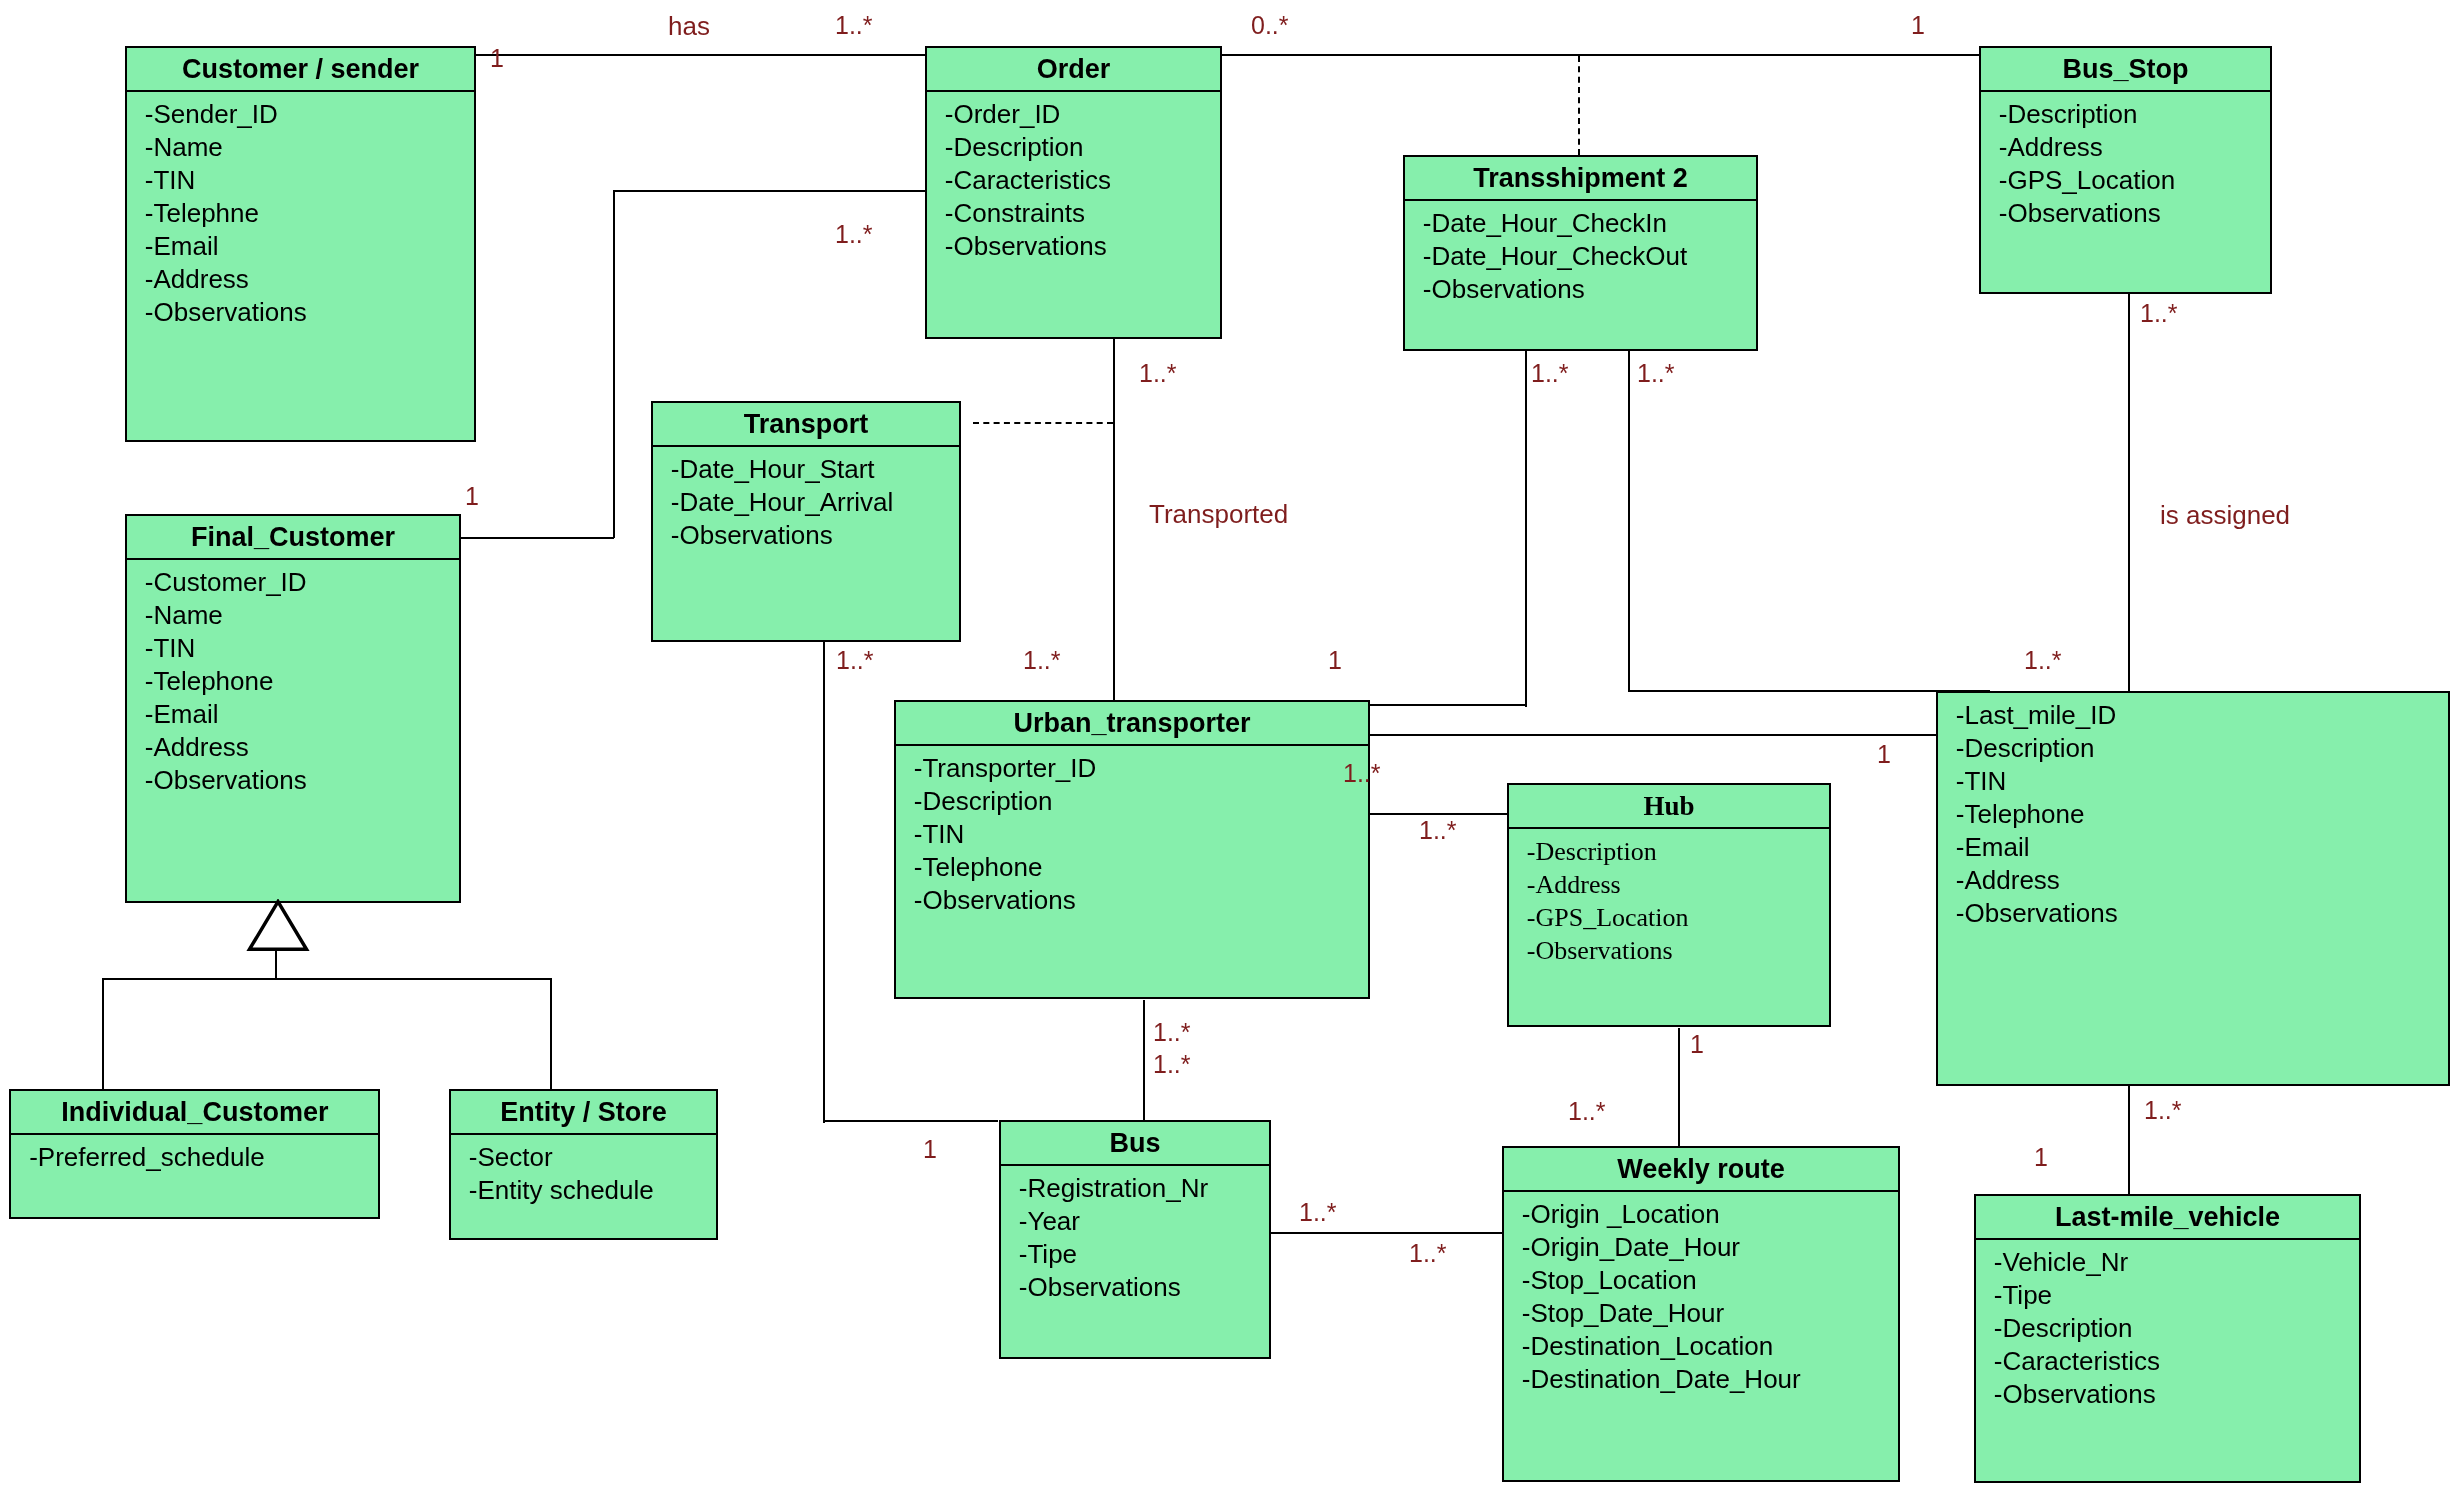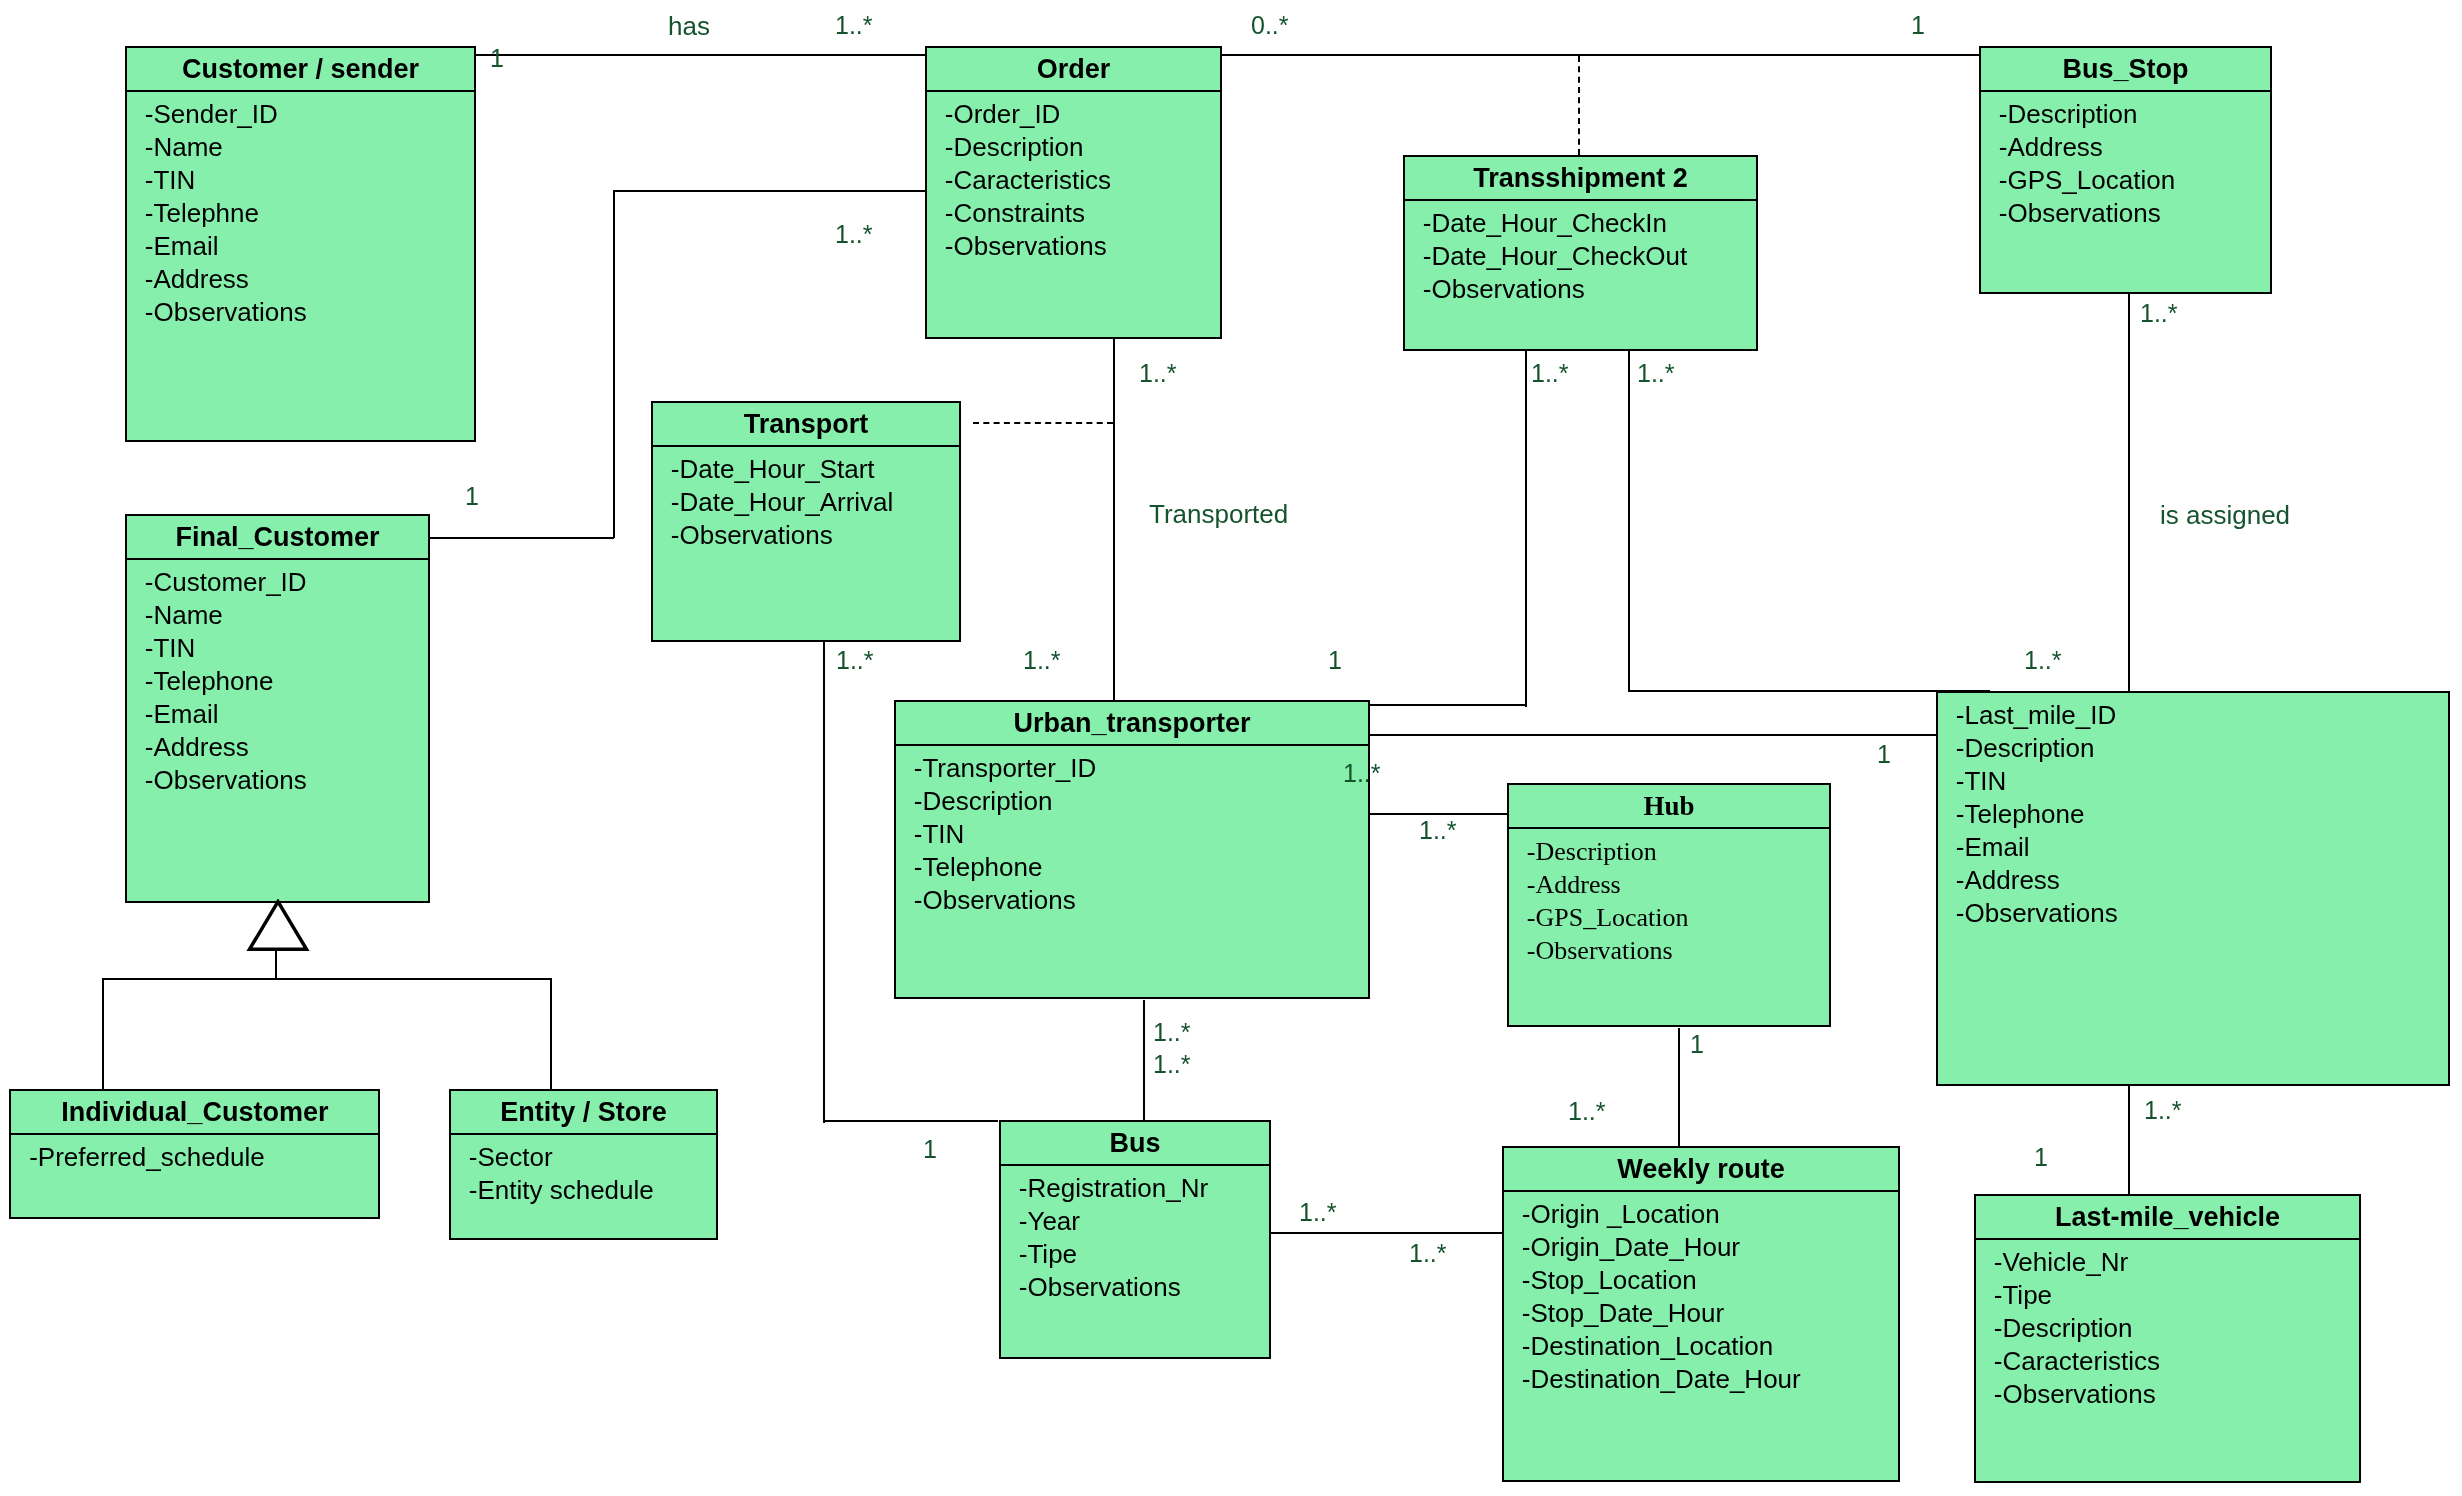--- a/index.html
+++ b/index.html
@@ -64,21 +64,21 @@
     position: absolute;
     width: 0;
     border-left: 2.3px dashed #000000;
     z-index: 2;
   }
   
   .lbl {
     position: absolute;
     font-size: 26px;
     line-height: 1.0;
-    color: #14532d;
+    color: #7f1d1d;
     white-space: nowrap;
     z-index: 20;
   }
   .lbl.mult { font-size: 25px; }
   
   .gen-triangle {
     position: absolute;
     z-index: 12;
   }
 </style>
@@ -179,21 +179,21 @@
 
   <div class="uml-class" style="left:651px; top:401px; width:310px; height:241px;">
     <div class="class-title">Transport</div>
     <div class="class-attrs">
       <div class="attr">-Date_Hour_Start</div>
       <div class="attr">-Date_Hour_Arrival</div>
       <div class="attr">-Observations</div>
     </div>
   </div>
 
-  <div class="uml-class" style="left:125px; top:514px; width:305px; height:389px;">
+  <div class="uml-class" style="left:125px; top:514px; width:336px; height:389px;">
     <div class="class-title">Final_Customer</div>
     <div class="class-attrs">
       <div class="attr">-Customer_ID</div>
       <div class="attr">-Name</div>
       <div class="attr">-TIN</div>
       <div class="attr">-Telephone</div>
       <div class="attr">-Email</div>
       <div class="attr">-Address</div>
       <div class="attr">-Observations</div>
     </div>

